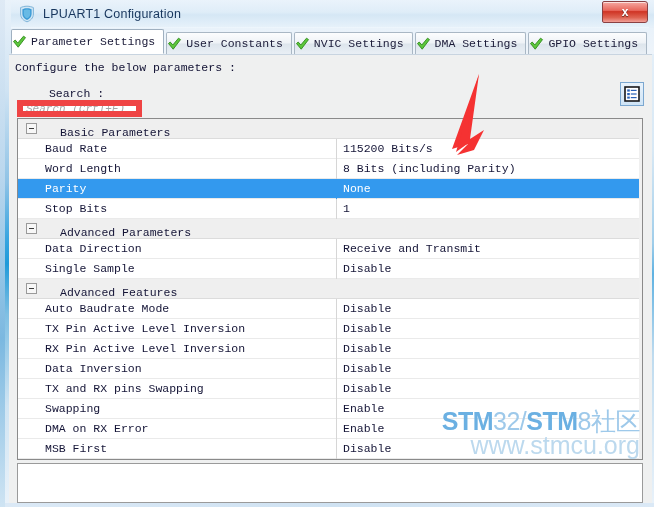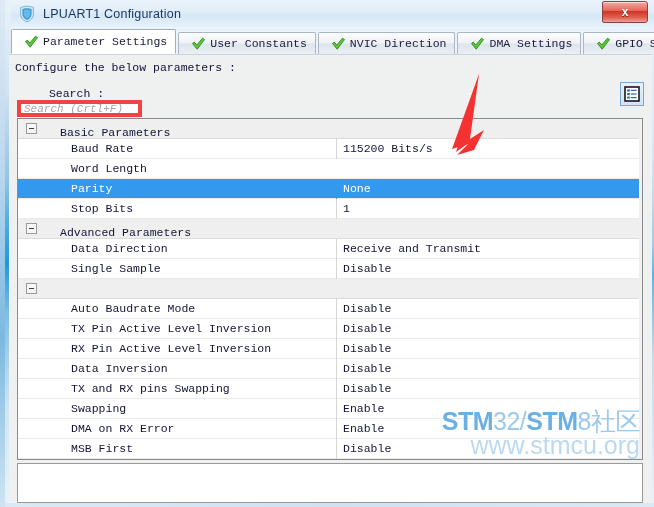--- a/index.html
+++ b/index.html
@@ -69,21 +69,21 @@
 
   
   .tabstrip {
     position: absolute; left: 6px; top: 28px; width: 643px; height: 26px;
     display: flex; align-items: flex-end;
     background: linear-gradient(to bottom, #e9f2fa, #eef4fa);
   }
   .tab {
     height: 22px;
     display: flex; align-items: center;
-    padding: 0 8px 0 12px;
+    padding: 0 8px 0 0;
     margin-right: 2px;
     box-sizing: border-box;
     border: 1px solid #a9b7c4;
     border-bottom: none;
     border-radius: 2px 2px 0 0;
     background: linear-gradient(to bottom, #fcfdfe 0%, #eef2f6 48%, #dde5ec 52%, #e9eff5 100%);
     font-family: "Liberation Mono", monospace;
     font-size: 11.5px;
     color: #1b1b38;
     cursor: pointer;
@@ -116,21 +116,21 @@
     position: absolute; left: 8px; top: 32px;
     display: flex; align-items: center; flex-direction: column;
   }
   .search-label {
     font-family: "Liberation Mono", monospace;
     font-size: 11.5px; color: #111133; margin-right: 6px;
   }
   .search-input {
     width: 125px; height: 17px;
     box-sizing: border-box;
-    border: 4px solid #ef4444;
+    border: 6px solid #ef4444;
     background: #ffffff;
     font-family: "Liberation Mono", monospace;
     font-size: 11px;
     color: #222;
     padding: 0 3px;
     outline: none;
   }
   .search-input::placeholder { color: #a6a6a6; font-style: italic; }
   .arr-btn { margin-left: 8px; cursor: pointer; display: block; }
 
@@ -179,21 +179,21 @@
     margin-right: 7px;
     position: relative;
     flex: 0 0 auto;
     cursor: pointer;
   }
   .expander::before {
     content: ""; position: absolute;
     left: 2px; top: 4px; width: 5px; height: 1px; background: #3a3a3a;
   }
   .rn {
-    width: 318px; padding-left: 53px; box-sizing: border-box;
+    width: 318px; padding-left: 27px; box-sizing: border-box;
     white-space: nowrap; overflow: hidden;
   }
   .row.group .rn { width: auto; padding-left: 16px; margin-top: 8px; }
   .rv {
     flex: 1; padding-left: 6px; box-sizing: border-box;
     border-left: 1px solid #d6d6d6;
     height: 20px; line-height: 19px;
     white-space: nowrap; overflow: hidden;
   }
 
@@ -269,21 +269,21 @@
       <div class="tab">
         <svg class="chk" width="15" height="14" viewBox="0 0 15 14">
           <path d="M1.5 6.5 L3.2 5 L5.8 8 L11.5 1.2 L13.5 2.6 L6.2 12.2 Z" fill="#5dc73c" stroke="#2f8a1c" stroke-width="0.9" stroke-linejoin="round"></path>
         </svg>
         <span>User Constants</span>
       </div>
       <div class="tab">
         <svg class="chk" width="15" height="14" viewBox="0 0 15 14">
           <path d="M1.5 6.5 L3.2 5 L5.8 8 L11.5 1.2 L13.5 2.6 L6.2 12.2 Z" fill="#5dc73c" stroke="#2f8a1c" stroke-width="0.9" stroke-linejoin="round"></path>
         </svg>
-        <span>NVIC Direction</span>
+        <span>NVIC Settings</span>
       </div>
       <div class="tab">
         <svg class="chk" width="15" height="14" viewBox="0 0 15 14">
           <path d="M1.5 6.5 L3.2 5 L5.8 8 L11.5 1.2 L13.5 2.6 L6.2 12.2 Z" fill="#5dc73c" stroke="#2f8a1c" stroke-width="0.9" stroke-linejoin="round"></path>
         </svg>
         <span>DMA Settings</span>
       </div>
       <div class="tab">
         <svg class="chk" width="15" height="14" viewBox="0 0 15 14">
           <path d="M1.5 6.5 L3.2 5 L5.8 8 L11.5 1.2 L13.5 2.6 L6.2 12.2 Z" fill="#5dc73c" stroke="#2f8a1c" stroke-width="0.9" stroke-linejoin="round"></path>
@@ -324,20 +324,21 @@
           <div class="row group">
             <span class="expander"></span>
             <span class="rn">Basic Parameters</span>
           </div>
           <div class="row">
             <span class="rn">Baud Rate</span>
             <span class="rv">115200 Bits/s</span>
           </div>
           <div class="row">
             <span class="rn">Word Length</span>
+            <span class="rv">8 Bits (including Parity)</span>
           </div>
           <div class="row selected">
             <span class="rn">Parity</span>
             <span class="rv">None</span>
           </div>
           <div class="row">
             <span class="rn">Stop Bits</span>
             <span class="rv">1</span>
           </div>
           <div class="row group">
@@ -347,20 +348,21 @@
           <div class="row">
             <span class="rn">Data Direction</span>
             <span class="rv">Receive and Transmit</span>
           </div>
           <div class="row">
             <span class="rn">Single Sample</span>
             <span class="rv">Disable</span>
           </div>
           <div class="row group">
             <span class="expander"></span>
+            <span class="rn">Advanced Features</span>
           </div>
           <div class="row">
             <span class="rn">Auto Baudrate Mode</span>
             <span class="rv">Disable</span>
           </div>
           <div class="row">
             <span class="rn">TX Pin Active Level Inversion</span>
             <span class="rv">Disable</span>
           </div>
           <div class="row">

